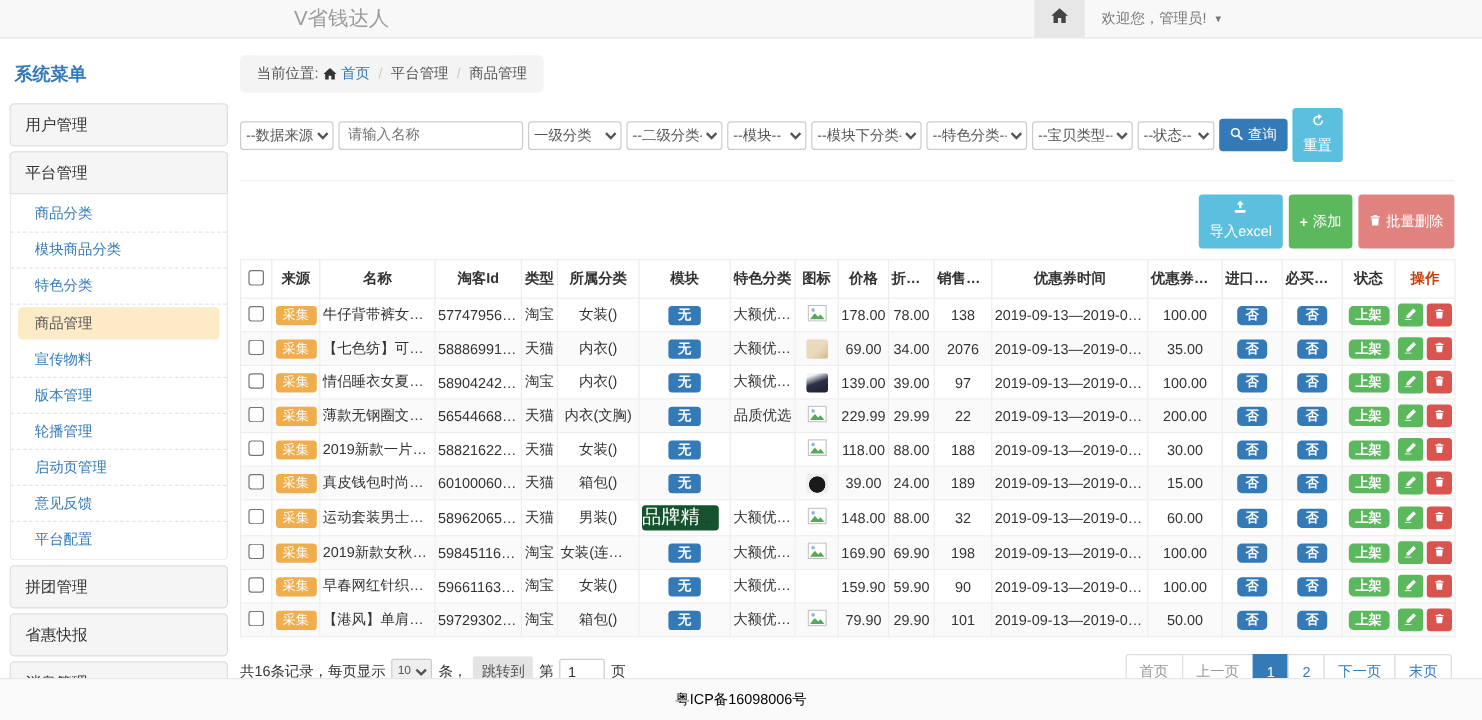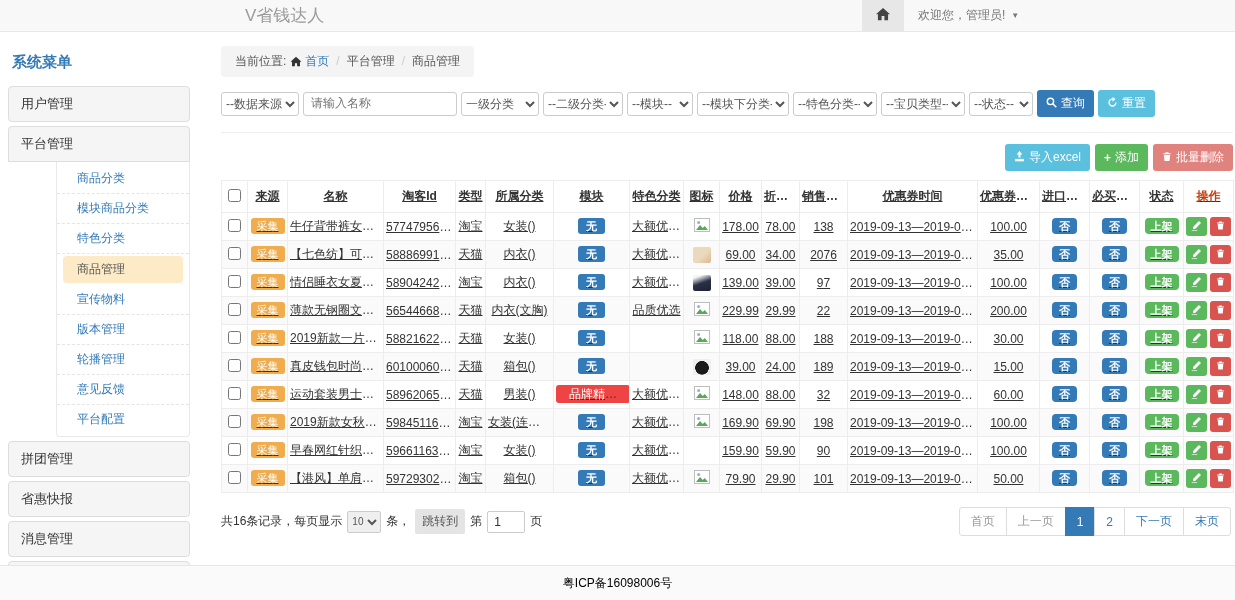--- a/index.html
+++ b/index.html
@@ -13,50 +13,50 @@
   .brand { position:absolute; left:245px; top:0; line-height:31px; font-size:17px; color:#9b9b9b; }
   .topbar-right { position:absolute; left:862px; top:0; height:31px; display:flex; align-items:stretch; }
   .home-btn { width:42px; background:#e7e7e7; display:flex; align-items:center; justify-content:center; cursor:pointer; }
   .welcome { display:flex; align-items:center; padding:0 14px; font-size:12px; color:#777; gap:6px; cursor:pointer; }
   .caret-down { font-size:8px; color:#777; }
   
   .sidebar { position:absolute; top:45px; left:8px; width:182px; z-index:1; }
   .sidebar-title { color:#337ab7; font-weight:bold; font-size:15px; padding:8px 4px 10px 4px; }
   .menu-panel { background:#f5f5f5; border:1px solid #ddd; border-radius:4px; padding:8px 12px; font-size:13px; color:#333; margin-top:4px; cursor:pointer; }
   .menu-panel.expanded { border-radius:4px 4px 0 0; }
-  .menu-sub { border:1px solid #e9e9e9; border-top:none; border-radius:0 0 4px 4px; background:#fff; padding:2px 0;margin-left:48px; }
+  .menu-sub { border:1px solid #e9e9e9; border-top:none; border-radius:0 0 4px 4px; background:#fff; padding:2px 0; }
   .menu-sub-item { padding:6px 12px 6px 20px; font-size:12px; color:#337ab7; border-bottom:1px dashed #e5e5e5; cursor:pointer; }
   .menu-sub-item:last-child { border-bottom:none; }
   .menu-sub-item.active { background:#fdeac6; border-radius:4px; margin:2px 6px; padding:5px 14px; color:#555; border-bottom:none; }
   
-  .content { position:absolute; top:32px; left:221px; width:1012px; z-index:1; }
+  .content { position:absolute; top:32px; left:200px; width:1012px; z-index:1; }
   .breadcrumb { display:inline-block; margin-top:14px; background:#f4f4f4; border-radius:4px; padding:7px 14px; font-size:12px; color:#555; }
   .breadcrumb a { color:#337ab7; text-decoration:none; cursor:pointer; }
   .breadcrumb .sep { color:#ccc; margin:0 7px; }
   .bc-house { vertical-align:-2px; margin:0 3px 0 4px; }
   
   .filters { margin-top:13px; display:flex; gap:4px; align-items:center; }
   .filter-select { height:24px; border:1px solid #ccc; border-radius:3px; font-size:12px; color:#555; background:#fff; }
   .filter-input { height:24px; border:1px solid #ccc; border-radius:3px; padding:0 7px; font-size:12px; color:#555; }
   .btn { display:inline-flex; align-items:center; gap:4px; border:none; border-radius:3px; color:#fff; font-size:12px; padding:5px 9px; cursor:pointer; white-space:nowrap; }
   .btn-primary { background:#337ab7; }
-  .btn-info { background:#5bc0de; }
+  .btn-info { background:#5bc0de;flex-direction:column; }
   .btn-success { background:#5cb85c; }
   .btn-soft-danger { background:#e0837e; }
   
   .panel { margin-top:15px; border-top:1px solid #eee; padding-top:11px; }
   .toolbar { display:flex; justify-content:flex-end; gap:5px; }
-  table { width:100%; border-collapse:collapse; margin-top:9px; table-layout:fixed;text-decoration:underline; }
+  table { width:100%; border-collapse:collapse; margin-top:9px; table-layout:fixed; }
   th, td { border:1px solid #ededed; font-size:12px; text-align:center; padding:4px 2px; color:#333; overflow:hidden; white-space:nowrap; text-overflow:ellipsis; }
   th { font-weight:bold; padding:7px 2px; color:#333; background:#fff; }
   th.op-head { color:#c2410c; }
   tbody tr:nth-child(even) { background:#fafafa; }
   .badge-source { background:#f0ad4e; color:#fff; border-radius:3px; padding:2px 6px; font-size:11px; }
   .badge-none { background:#337ab7; color:#fff; border-radius:3px; padding:2px 8px; font-size:11px; font-weight:bold; }
-  .badge-brand { background:#ef4444; color:#fff; border-radius:3px; padding:2px 13px; font-size:12px; }
+  .badge-brand { background:#14532d; color:#fff; border-radius:3px; padding:2px 0; font-size:16px; }
   .badge-no { background:#337ab7; color:#fff; border-radius:4px; padding:2px 7px; font-size:11px; font-weight:bold; cursor:pointer; }
   .badge-status { background:#5cb85c; color:#fff; border-radius:4px; padding:2px 6px; font-size:11px; font-weight:bold; cursor:pointer; }
   .thumb { width:18px; height:16px; margin:0 auto; border-radius:2px; }
   .thumb-beige { background:linear-gradient(135deg,#ead9bc 55%,#d8b98e); }
   .thumb-dark  { background:linear-gradient(160deg,#f5f5f5 15%,#2c3148 50%,#1d2033); }
   .thumb-black { background:radial-gradient(circle at 50% 55%, #1a1a1a 52%, #efefef 56%); }
   .op-btn { display:inline-flex; align-items:center; justify-content:center; width:21px; height:19px; border:none; border-radius:3px; cursor:pointer; vertical-align:middle; }
   .op-edit { background:#5cb85c; margin-right:3px; }
   .op-del { background:#d9534f; }
   
@@ -102,20 +102,21 @@
       <div class="menu-panel">用户管理</div>
       <div class="menu-panel expanded">平台管理</div>
       <div class="menu-sub">
         <div class="menu-sub-item">商品分类</div>
         <div class="menu-sub-item">模块商品分类</div>
         <div class="menu-sub-item">特色分类</div>
         <div class="menu-sub-item active">商品管理</div>
         <div class="menu-sub-item">宣传物料</div>
         <div class="menu-sub-item">版本管理</div>
         <div class="menu-sub-item">轮播管理</div>
+        <div class="menu-sub-item">启动页管理</div>
         <div class="menu-sub-item">意见反馈</div>
         <div class="menu-sub-item">平台配置</div>
       </div>
       <div class="menu-panel">拼团管理</div>
       <div class="menu-panel">省惠快报</div>
       <div class="menu-panel">消息管理</div>
       <div class="menu-panel">订单管理</div>
     </div>
 </div>
 

